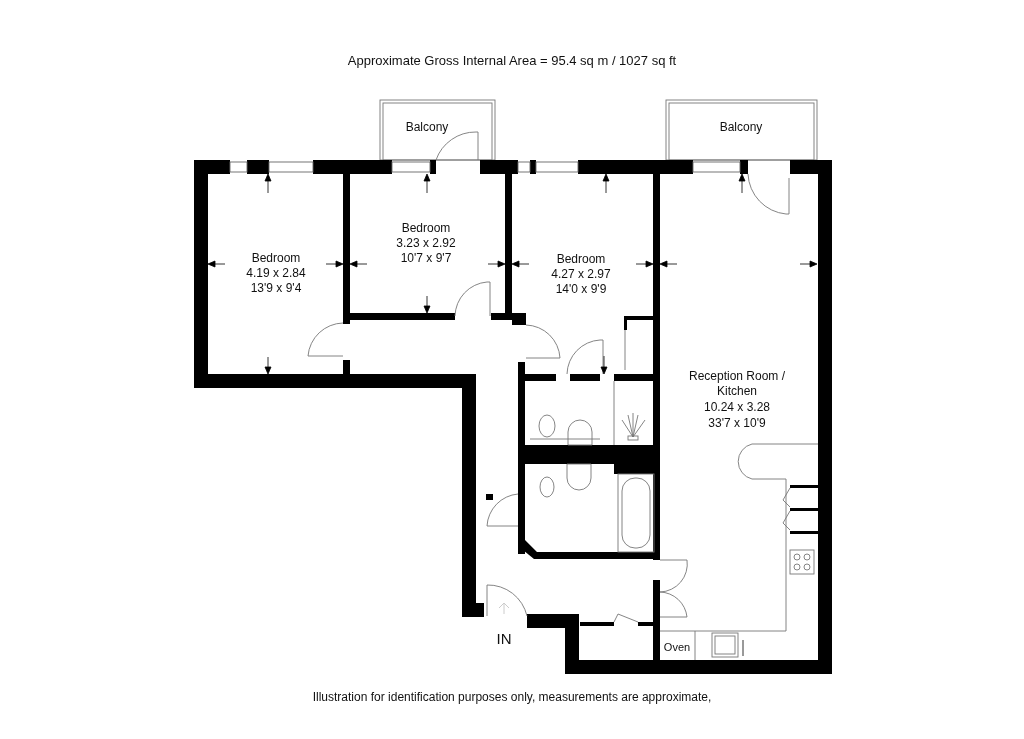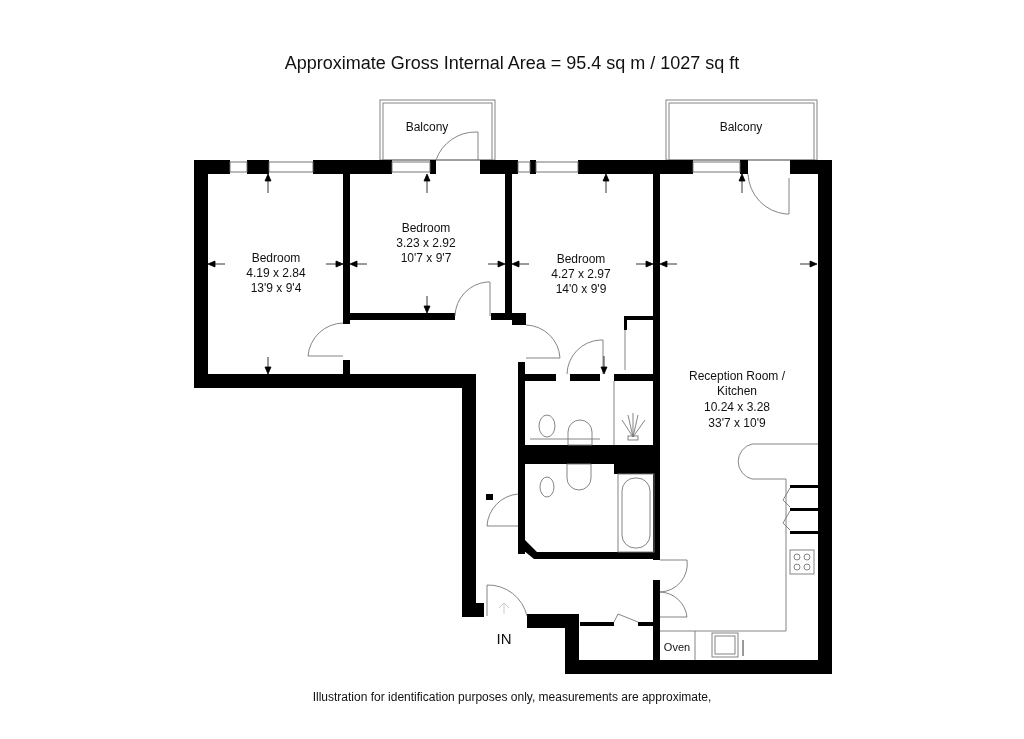--- a/index.html
+++ b/index.html
@@ -1,17 +1,17 @@
 <!DOCTYPE html>
 <html><head>
   <meta charset="utf-8">
   <style>
     html, body { margin:0; padding:0; background:#ffffff; }
     body { width:1024px; height:739px; position:relative; overflow:hidden; font-family:"Liberation Sans", sans-serif; color:#111; }
-    .title { position:absolute; left:0; top:53px; width:1024px; text-align:center; font-size:18px; }
+    .title { position:absolute; left:0; top:53px; width:1024px; text-align:center; font-size:13px; }
     .footer { position:absolute; left:0; top:690px; width:1024px; text-align:center; font-size:12px; line-height:15px; }
     svg { position:absolute; left:0; top:0; }
     .wall { fill:#000; }
     .thin { fill:none; stroke:#777; stroke-width:0.9; }
     .thin2 { fill:#fff; stroke:#666; stroke-width:0.9; }
     .arrow { stroke:#000; stroke-width:0.8; fill:#000; }
     .lbl { font-family:"Liberation Sans", sans-serif; font-size:12px; fill:#111; text-anchor:middle; }
     .lbl-sm { font-family:"Liberation Sans", sans-serif; font-size:11px; fill:#111; text-anchor:middle; }
     .in { font-family:"Liberation Sans", sans-serif; font-size:15px; fill:#111; text-anchor:middle; }
   </style>

